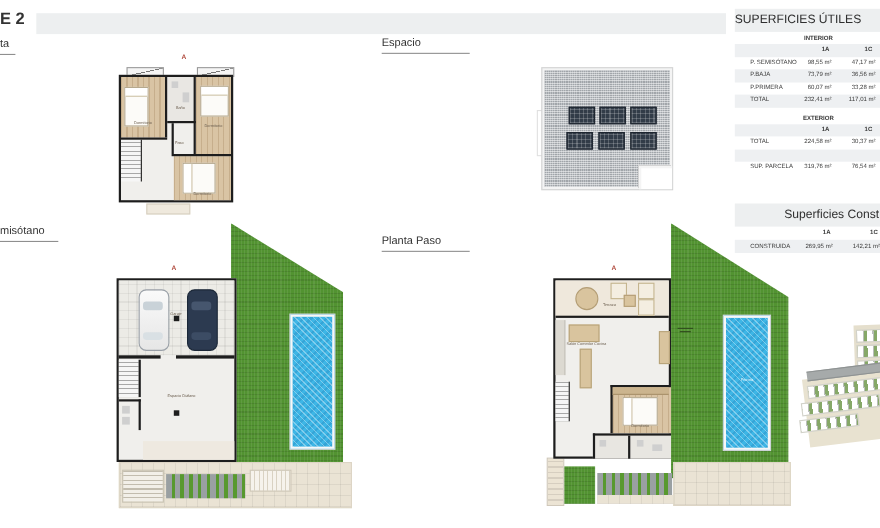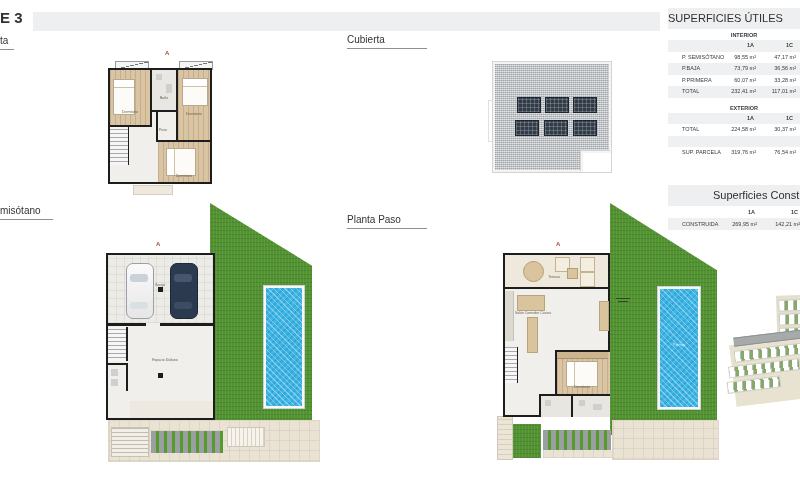--- a/index.html
+++ b/index.html
@@ -65,24 +65,24 @@
   .t2 .trow.hdr .va{right:53px}
   .t2 .trow.hdr .vc{right:10px}
   .gray{background:#eef0f2}
 </style>
 </head>
 <body>
 
 <div id="canvas">
 
   <div class="band" style="left:33px;top:12px;width:627px;height:19px"></div>
-  <div class="page-title" style="left:0;top:9px">E 3</div>
+  <div class="page-title" style="left:0;top:9px">E 2</div>
 
   <div class="plabel" style="left:0;top:35px;width:14px">ta</div>
-  <div class="plabel" style="left:347px;top:34px;width:80px">Cubierta</div>
+  <div class="plabel" style="left:347px;top:34px;width:80px">Espacio</div>
   <div class="plabel" style="left:0;top:205px;width:53px">misótano</div>
   <div class="plabel" style="left:347px;top:214px;width:80px">Planta Paso</div>
 
   <div class="abs" style="left:95px;top:50px;width:145px;height:145px">
     <div class="marker" style="left:70px;top:0">A</div>
     <div class="balc" style="left:20px;top:11px;width:32px;height:7px"></div>
     <div class="balc" style="left:84px;top:11px;width:32px;height:7px"></div>
     <div class="house" style="left:13px;top:18px;width:100px;height:112px">
       <div class="abs wood" style="left:0;top:0;width:40px;height:55px">
         <div class="bed" style="left:3px;top:9px;width:20px;height:34px">

